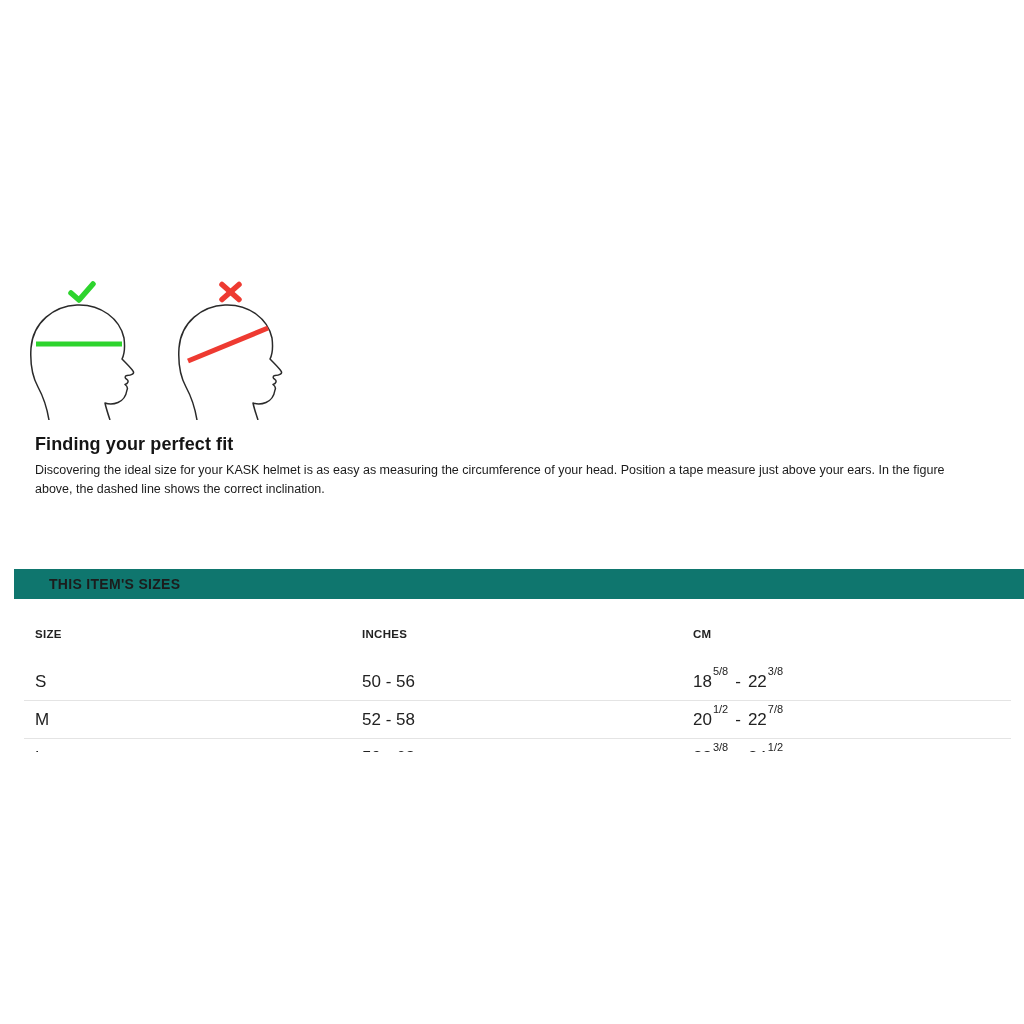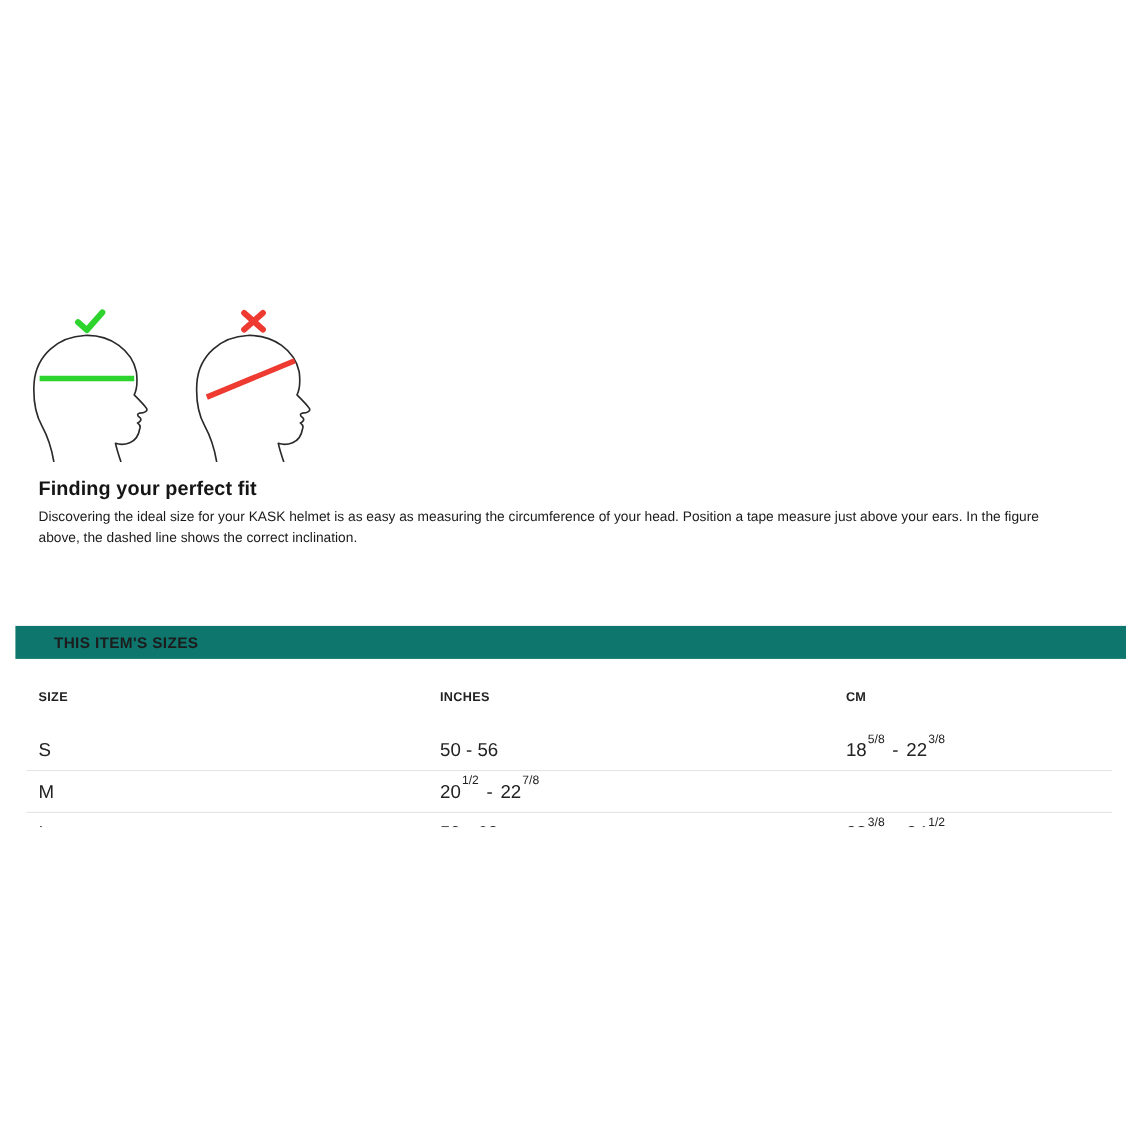--- a/index.html
+++ b/index.html
@@ -68,21 +68,20 @@
     color: #1c1c1c;
   }
 
   .tbl-row {
     position: absolute;
     left: 24px;
     width: 987px;
     display: grid;
     grid-template-columns: 338px 331px 1fr;
     box-sizing: border-box;
-    gap: 38px;
   }
   .tbl-header { top: 618px; height: 32px; }
   .tbl-header .cell {
     line-height: 32px;
     font-size: 11.5px;
     font-weight: 700;
     letter-spacing: 0.3px;
     color: #222222;
   }
   .data-row { height: 38px; border-bottom: 1px solid #e4e4e4; }
@@ -157,20 +156,21 @@
   <div class="tbl-row data-row row-s">
     <div class="cell first">S</div>
     <div class="cell">50 - 56</div>
     <div class="cell inches">
       <span>18</span><sup>5/8</sup><span class="dash">-</span><span>22</span><sup>3/8</sup>
     </div>
   </div>
 
   <div class="tbl-row data-row row-m">
     <div class="cell first">M</div>
+    <div class="cell">52 - 58</div>
     <div class="cell inches">
       <span>20</span><sup>1/2</sup><span class="dash">-</span><span>22</span><sup>7/8</sup>
     </div>
   </div>
 
   <div class="tbl-row data-row row-l">
     <div class="cell first">L</div>
     <div class="cell">59 - 62</div>
     <div class="cell inches">
       <span>23</span><sup>3/8</sup><span class="dash">-</span><span>24</span><sup>1/2</sup>

